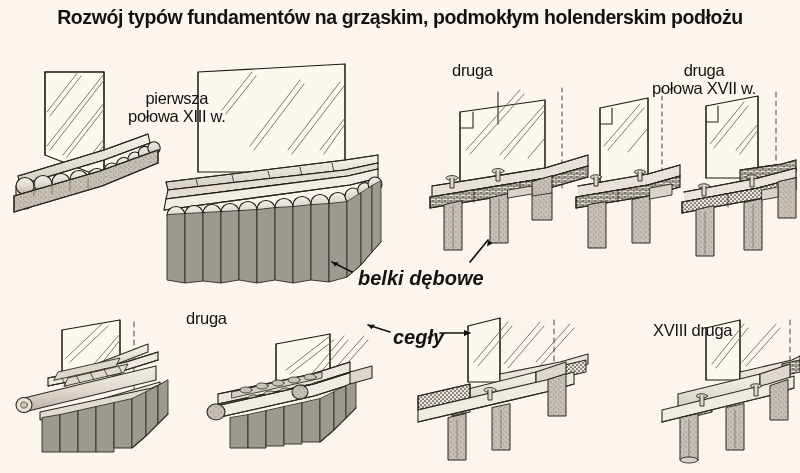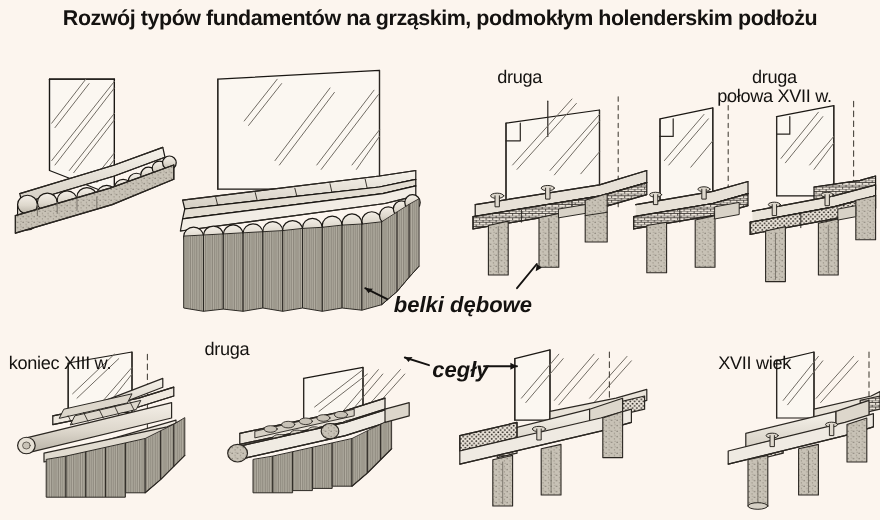--- a/index.html
+++ b/index.html
@@ -588,38 +588,39 @@
         <path d="M390 332 L368 325" fill="none"></path>
         <path d="M368 325 l7 -0.4 l-3.6 4.6 z" stroke="none"></path>
 
         <path d="M440 333 L470 333" fill="none"></path>
         <path d="M470 333 l-6 -3.2 l0 6.4 z" stroke="none"></path>
       </g>
 
     </g>
   </svg>
 
+  <div class="dg-label lbl-1">
+    <div>pierwsza</div>
+    <div>połowa XIII w.</div>
+  </div>
 
   <div class="dg-label lbl-2">
     <div>druga</div>
   </div>
 
   <div class="dg-label lbl-3">
     <div>druga</div>
     <div>połowa XVII w.</div>
   </div>
 
-  <div class="dg-label lbl-4 left-al">
-    <div>koniec XIII w.</div>
-  </div>
 
   <div class="dg-label lbl-5">
     <div>druga</div>
   </div>
 
   <div class="dg-label lbl-6 left-al">
-    <div>XVII wiek</div>
+    <div>XVIII druga</div>
   </div>
 
   <div class="callout co-belki">belki dębowe</div>
   <div class="callout co-cegly">cegły</div>
 
 </div>
 
 </body></html>

